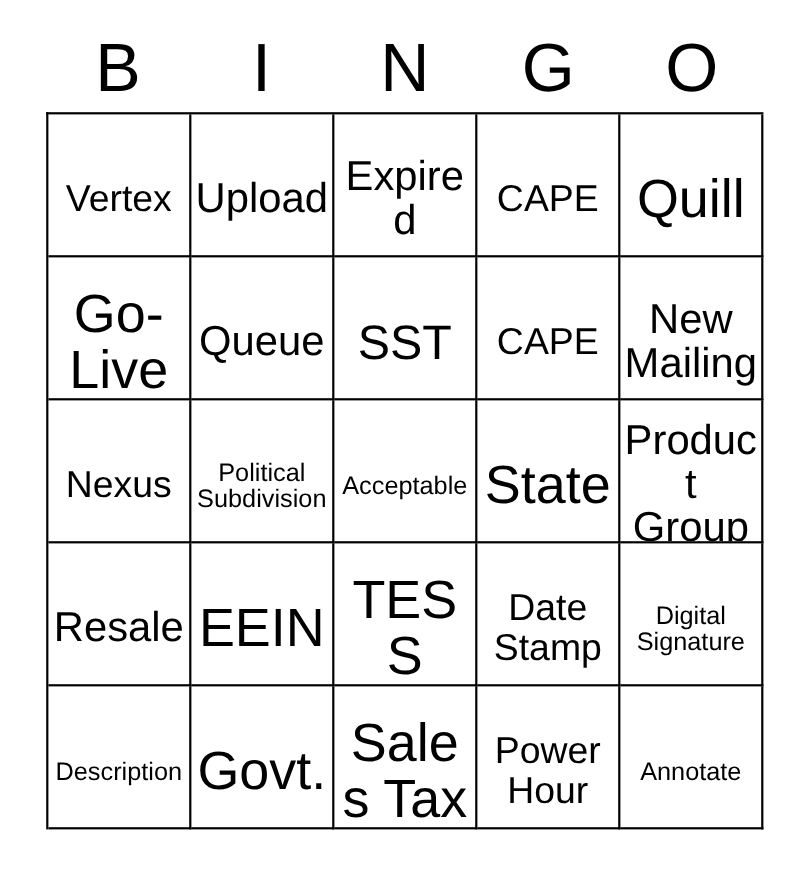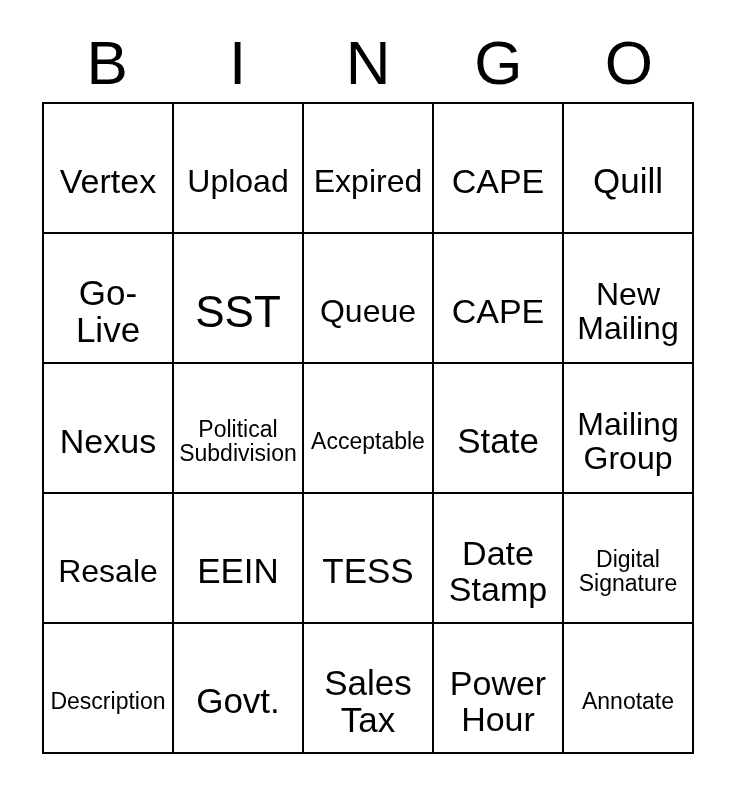--- a/index.html
+++ b/index.html
@@ -59,23 +59,23 @@
   }
   .cell span {
     display: block;
     width: 100%;
     line-height: 1.04;
     word-wrap: break-word;
     margin-top: 27px;
   }
   
   .fs-xxl span { font-size: 44px; }
-  .fs-xl  span { font-size: 35px; }
+  .fs-xl  span { font-size: 49px; }
   .fs-l   span { font-size: 34px; }
-  .fs-m   span { font-size: 32px; }
+  .fs-m   span { font-size: 38px; }
   .fs-s   span { font-size: 23px; }
 </style>
 </head>
 <body>
 
 <div class="card">
 
   <div class="header-row">
     <div class="header-cell">B</div>
     <div class="header-cell">I</div>
@@ -101,25 +101,25 @@
         </div>
       <div class="cell fs-xl">
           <span>Quill</span>
         </div>
     </div>
 
     <div class="row">
       <div class="cell fs-xl">
           <span>Go-Live</span>
         </div>
+      <div class="cell fs-m">
+          <span>Queue</span>
+        </div>
       <div class="cell fs-xxl">
           <span>SST</span>
-        </div>
-      <div class="cell fs-m">
-          <span>Queue</span>
         </div>
       <div class="cell fs-l">
           <span>CAPE</span>
         </div>
       <div class="cell fs-m">
           <span>New Mailing</span>
         </div>
     </div>
 
     <div class="row">
@@ -129,21 +129,21 @@
       <div class="cell fs-s">
           <span>Political Subdivision</span>
         </div>
       <div class="cell fs-s">
           <span>Acceptable</span>
         </div>
       <div class="cell fs-xl">
           <span>State</span>
         </div>
       <div class="cell fs-m">
-          <span>Mailing Group</span>
+          <span>Product Group</span>
         </div>
     </div>
 
     <div class="row">
       <div class="cell fs-m">
           <span>Resale</span>
         </div>
       <div class="cell fs-xl">
           <span>EEIN</span>
         </div>

